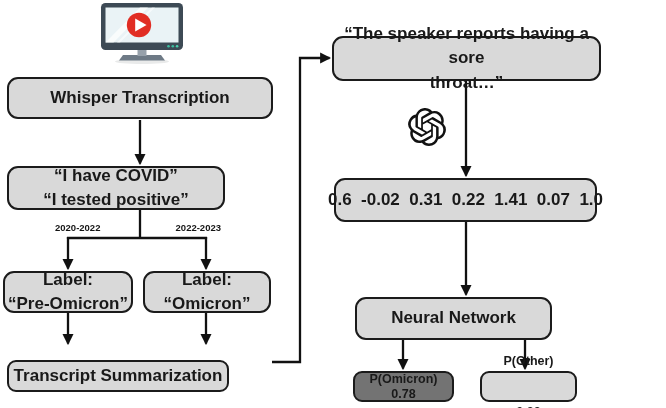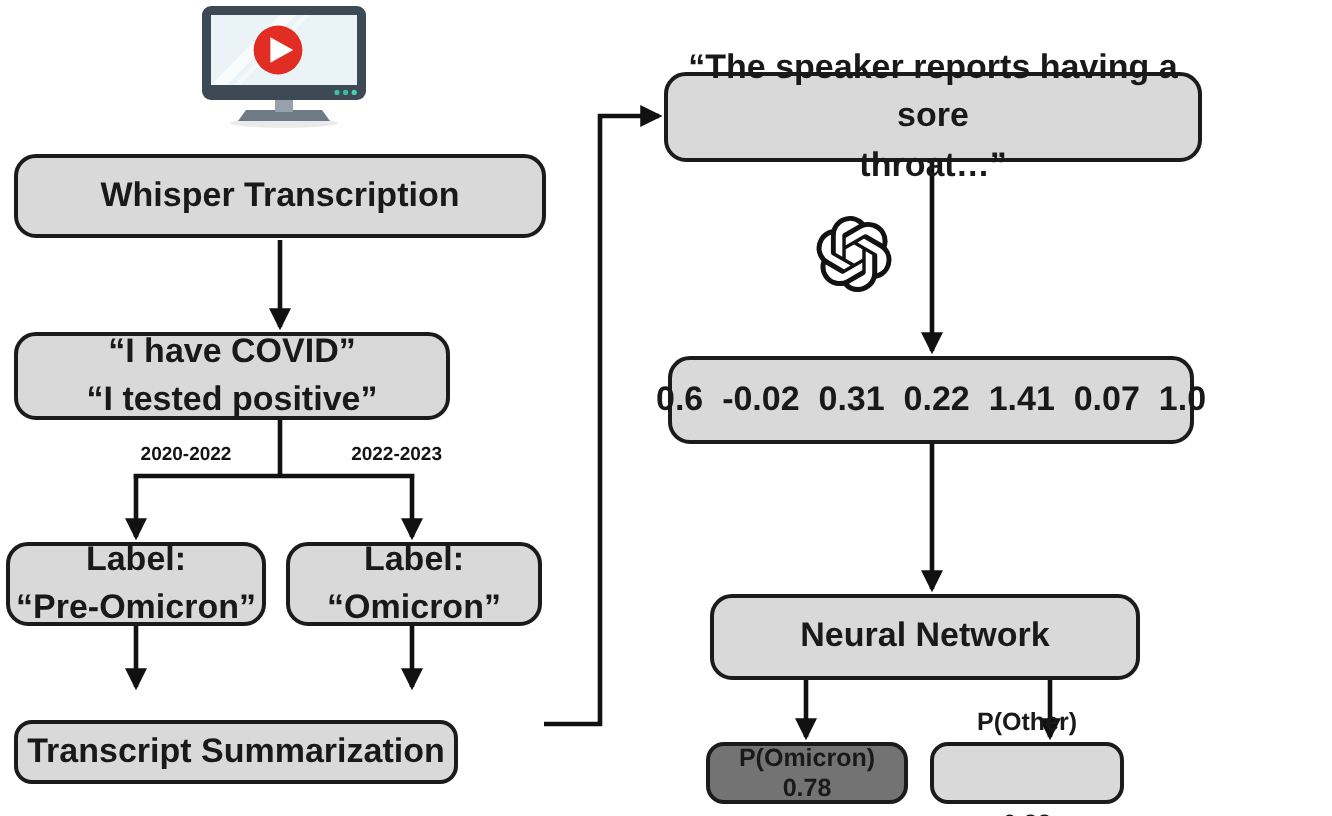--- a/index.html
+++ b/index.html
@@ -71,21 +71,21 @@
 
   <div class="box" style="left:7px;top:77px;width:266px;height:42px;">
     <span>Whisper Transcription</span>
   </div>
 
   <div class="box" style="left:7px;top:166px;width:218px;height:44px;">
     <span>“I have COVID”</span>
     <span>“I tested positive”</span>
   </div>
 
-  <div class="era-label" style="left:55px;top:223px;width:76px;text-align:center;">2020-2022</div>
+  <div class="era-label" style="left:55px;top:223px;width:76px;text-align:left;">2020-2022</div>
   <div class="era-label" style="left:145px;top:223px;width:76px;text-align:right;">2022-2023</div>
 
   <div class="box" style="left:3px;top:271px;width:130px;height:42px;">
     <span>Label:</span>
     <span>“Pre-Omicron”</span>
   </div>
 
   <div class="box" style="left:143px;top:271px;width:128px;height:42px;">
     <span>Label:</span>
     <span>“Omicron”</span>
@@ -104,27 +104,27 @@
     <svg width="38" height="38" viewBox="0 0 24 24" xmlns="http://www.w3.org/2000/svg" fill="#121212">
       <path d="M22.2819 9.8211a5.9847 5.9847 0 0 0-.5157-4.9108 6.0462 6.0462 0 0 0-6.5098-2.9A6.0651 6.0651 0 0 0 4.9807 4.1818a5.9847 5.9847 0 0 0-3.9977 2.9 6.0462 6.0462 0 0 0 .7427 7.0966 5.98 5.98 0 0 0 .511 4.9107 6.051 6.051 0 0 0 6.5146 2.9001A5.9847 5.9847 0 0 0 13.2599 24a6.0557 6.0557 0 0 0 5.7718-4.2058 5.9894 5.9894 0 0 0 3.9977-2.9001 6.0557 6.0557 0 0 0-.7475-7.073zm-9.022 12.6081a4.4755 4.4755 0 0 1-2.8764-1.0408l.1419-.0804 4.7783-2.7582a.7948.7948 0 0 0 .3927-.6813v-6.7369l2.02 1.1686a.071.071 0 0 1 .038.0615v5.5826a4.504 4.504 0 0 1-4.4945 4.4849zm-9.6607-4.1254a4.4708 4.4708 0 0 1-.5346-3.0137l.142.0852 4.783 2.7582a.7712.7712 0 0 0 .7806 0l5.8428-3.3685v2.3324a.0804.0804 0 0 1-.0332.0615L9.74 19.9502a4.4992 4.4992 0 0 1-6.1408-1.6464zM2.3408 7.8956a4.485 4.485 0 0 1 2.3655-1.9728V11.6a.7664.7664 0 0 0 .3879.6765l5.8144 3.3543-2.0201 1.1685a.0757.0757 0 0 1-.071 0l-4.8303-2.7865A4.504 4.504 0 0 1 2.3408 7.8956zm16.5963 3.8558L13.1038 8.364 15.1192 7.2a.0757.0757 0 0 1 .071 0l4.8303 2.7913a4.4944 4.4944 0 0 1-.6765 8.1042v-5.6772a.79.79 0 0 0-.407-.667zm2.0107-3.0231l-.142-.0852-4.7735-2.7818a.7759.7759 0 0 0-.7854 0L9.409 9.2297V6.8974a.0662.0662 0 0 1 .0284-.0615l4.8303-2.7866a4.4992 4.4992 0 0 1 6.6802 4.66zM8.3065 12.863l-2.02-1.1638a.0804.0804 0 0 1-.038-.0567V6.0742a4.4992 4.4992 0 0 1 7.3757-3.4537l-.142.0805L8.704 5.459a.7948.7948 0 0 0-.3927.6813zm1.0976-2.3654l2.602-1.4998 2.6069 1.4998v2.9994l-2.5974 1.4997-2.6067-1.4997z"></path>
     </svg>
   </div>
 
 
   <div class="box" style="left:334px;top:178px;width:263px;height:44px;">
     <span class="vector-text">0.6  -0.02  0.31  0.22  1.41  0.07  1.0</span>
   </div>
 
-  <div class="box" style="left:355px;top:297px;width:215px;height:43px;">
+  <div class="box" style="left:355px;top:297px;width:197px;height:43px;">
     <span>Neural Network</span>
   </div>
 
   <div class="box small red" style="left:353px;top:371px;width:101px;height:31px;">
     <span>P(Omicron)</span>
     <span>0.78</span>
   </div>
 
-  <div class="box small" style="left:465px;top:371px;width:97px;height:31px;gap:36px;">
+  <div class="box small" style="left:480px;top:371px;width:97px;height:31px;gap:36px;">
     <span>P(Other)</span>
     <span>0.22</span>
   </div>
 
 </div>
 
 </body></html>

